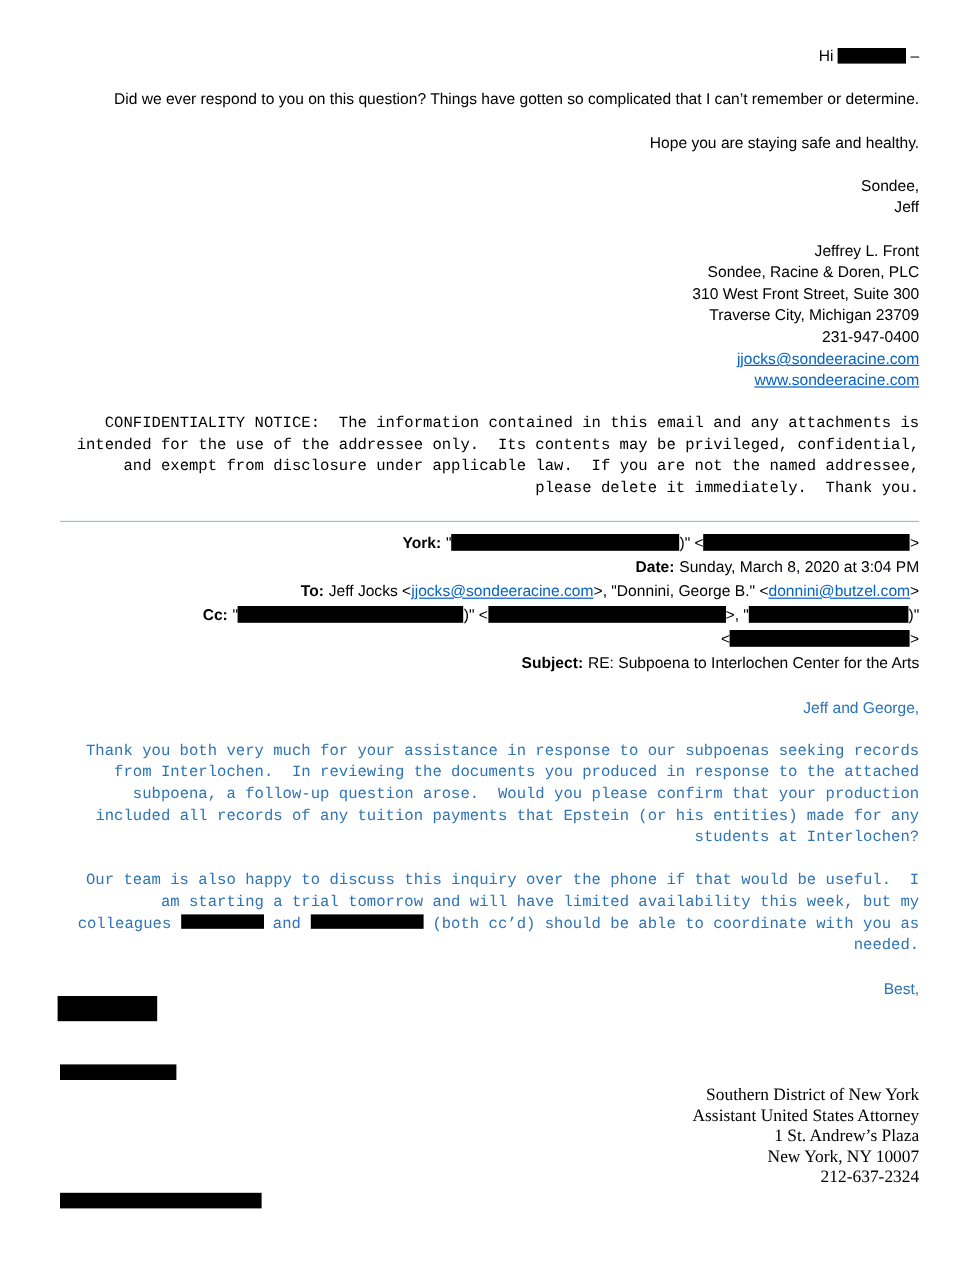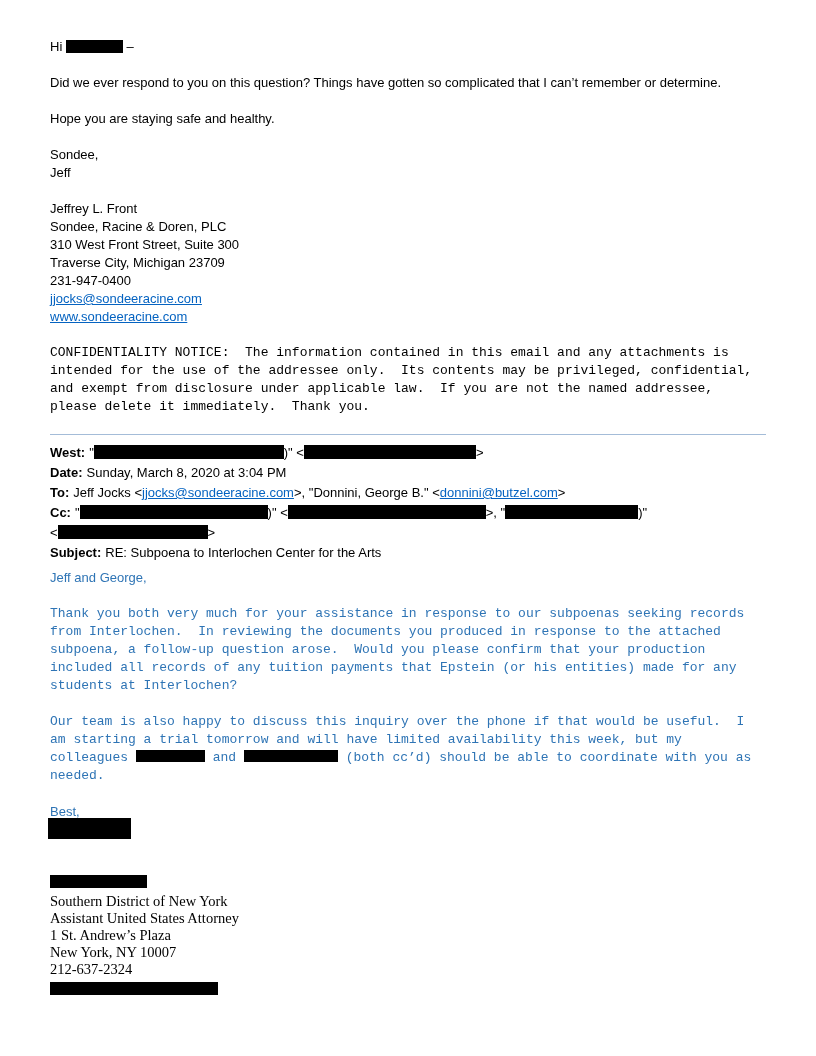--- a/index.html
+++ b/index.html
@@ -1,21 +1,21 @@
 <!DOCTYPE html>
 <html><head>
 <meta charset="utf-8">
 <style>
   html, body { margin: 0; padding: 0; background: #ffffff; }
   body {
     width: 816px; height: 1056px; overflow: hidden;
     font-family: "Liberation Sans", sans-serif;
     color: #000000;
   }
-  .page { padding: 38px 50px 0 50px; font-size: 13px; line-height: 18px; }
+  .page { padding: 38px 50px 0 50px; font-size: 13px; line-height: 18px; text-align: right; }
   .block { margin: 0 0 18px 0; }
   .tight { margin: 0; }
   .nowrap { white-space: nowrap; }
   .wrap { white-space: pre-wrap; font-family: Liberation Mono, monospace; }
   .label { font-weight: bold; margin-right: 4px; }
   a.link { color: #0563C1; text-decoration: underline; cursor: pointer; }
   .redact { display: inline-block; background: #000000; height: 13px; vertical-align: -2px; }
   .redact-hdr { display: inline-block; background: #000000; height: 14px; vertical-align: -2px; }
   .redact-inline { display: inline-block; background: #000000; height: 12px; vertical-align: -1px; }
   .divider { border: none; border-top: 1px solid #A4BCD8; margin: 16px 0 8px 0; }
@@ -52,34 +52,34 @@
     <div class="tight">231-947-0400</div>
     <div class="tight"><a class="link">jjocks@sondeeracine.com</a></div>
     <div class="tight"><a class="link">www.sondeeracine.com</a></div>
   </div>
 
   <div class="block wrap">CONFIDENTIALITY NOTICE:  The information contained in this email and any attachments is intended for the use of the addressee only.  Its contents may be privileged, confidential, and exempt from disclosure under applicable law.  If you are not the named addressee, please delete it immediately.  Thank you.</div>
 
   <hr class="divider">
 
   <div>
-    <div class="header-line"><span class="label">West:</span><span>"</span><span class="redact-hdr" style="width:190px"></span><span>)" &lt;</span><span class="redact-hdr" style="width:172px"></span><span>&gt;</span></div>
+    <div class="header-line"><span class="label">York:</span><span>"</span><span class="redact-hdr" style="width:190px"></span><span>)" &lt;</span><span class="redact-hdr" style="width:172px"></span><span>&gt;</span></div>
 
     <div class="header-line"><span class="label">Date:</span><span>Sunday, March 8, 2020 at 3:04 PM</span></div>
 
     <div class="header-line"><span class="label">To:</span><span>Jeff Jocks &lt;</span><a class="link">jjocks@sondeeracine.com</a><span>&gt;, "Donnini, George B." &lt;</span><a class="link">donnini@butzel.com</a><span>&gt;</span></div>
 
     <div class="header-line"><span class="label">Cc:</span><span>"</span><span class="redact-hdr" style="width:188px"></span><span>)" &lt;</span><span class="redact-hdr" style="width:198px"></span><span>&gt;, "</span><span class="redact-hdr" style="width:133px"></span><span>)"</span></div>
 
     <div class="header-line"><span>&lt;</span><span class="redact-hdr" style="width:150px"></span><span>&gt;</span></div>
 
     <div class="header-line"><span class="label">Subject:</span><span>RE: Subpoena to Interlochen Center for the Arts</span></div>
   </div>
 
-  <div class="reply block nowrap" style="margin-top:6px">Jeff and George,</div>
+  <div class="reply block nowrap" style="margin-top:18px">Jeff and George,</div>
 
   <div class="reply block wrap">Thank you both very much for your assistance in response to our subpoenas seeking records from Interlochen.  In reviewing the documents you produced in response to the attached subpoena, a follow-up question arose.  Would you please confirm that your production included all records of any tuition payments that Epstein (or his entities) made for any students at Interlochen?</div>
 
   <div class="reply block wrap"><span>Our team is also happy to discuss this inquiry over the phone if that would be useful.  I am starting a trial tomorrow and will have limited availability this week, but my colleagues </span><span class="redact-inline" style="width:69px"></span><span> and </span><span class="redact-inline" style="width:94px"></span><span> (both cc’d) should be able to coordinate with you as needed.</span></div>
 
   <div class="reply tight nowrap">Best,</div>
   <div class="name-redact"></div>
 
   <div class="serif-block">
     <span class="serif-redact" style="width:97px; margin-bottom:5px"></span>

